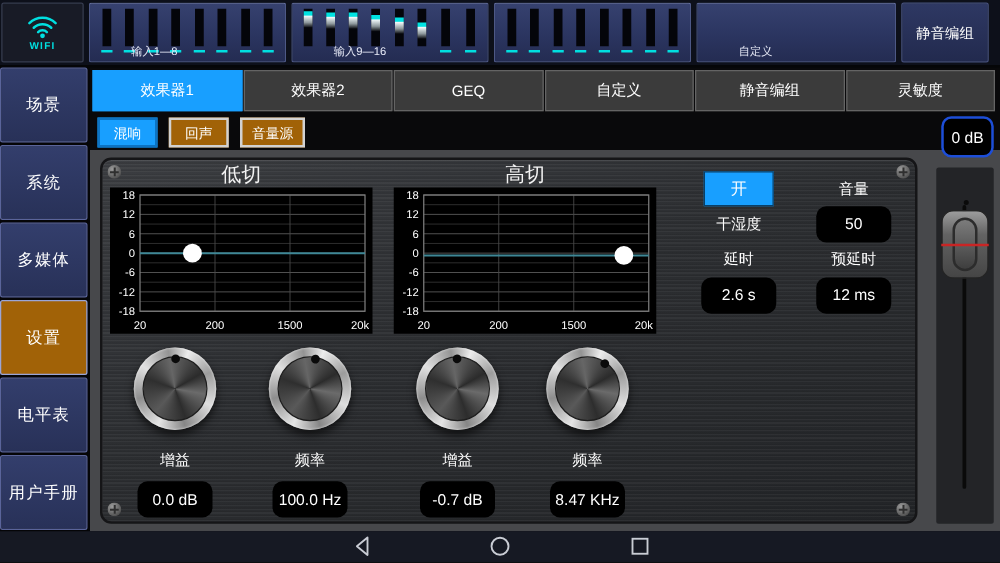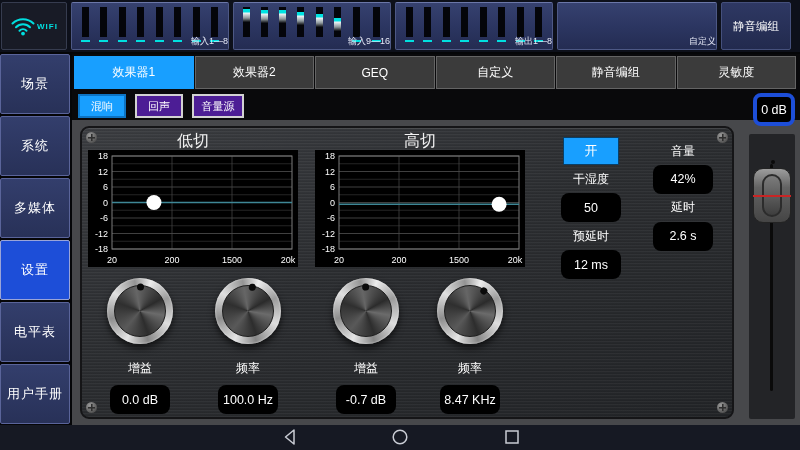--- a/index.html
+++ b/index.html
@@ -3,52 +3,52 @@
 <meta charset="utf-8">
 <style>
   html,body{margin:0;padding:0;background:#000;}
   *{box-sizing:border-box;font-family:"Liberation Sans","DejaVu Sans",sans-serif;}
   .screen{position:relative;width:800px;height:450px;background:#050608;overflow:hidden;}
 
   
   .topbar{position:absolute;left:0;top:0;width:800px;height:52px;background:#0d101a;
           display:flex;align-items:flex-start;gap:4px;padding:2px 1px;}
   .wifi-tile{width:66px;height:48px;background:#181b26;border:1px solid #363c4f;border-radius:2px;
-             display:flex;flex-direction:row;align-items:center;justify-content:center;gap:1px;}
+             display:flex;flex-direction:column;align-items:center;justify-content:center;gap:1px;}
   .wifi-tile span{font-size:8px;font-weight:bold;color:#00dfe0;letter-spacing:1px;}
   .meter-panel{position:relative;width:158px;height:48px;border-radius:2px;
                background:linear-gradient(180deg,#36416f 0%,#2b3560 55%,#242c52 100%);
                border:1px solid #4d5885;border-top-color:#6b77a8;}
-  .meter-label{position:absolute;bottom:1px;left:0;width:100%;text-align:right;font-size:9px;color:#e6e9f6;}
+  .meter-label{position:absolute;bottom:1px;left:0;width:100%;text-align:left;font-size:9px;color:#e6e9f6;padding-left:33px;}
   .meter-slots{position:absolute;left:9px;right:9px;top:4px;height:37px;display:flex;justify-content:space-between;}
   .slot-col{display:flex;flex-direction:column;align-items:center;}
   .slot{width:7px;height:30px;background:#04050a;position:relative;}
   .slot-dash{width:9px;height:2px;background:#00dfe0;margin-top:3px;}
   .slot-handle{position:absolute;left:0;width:7px;height:13px;
                background:linear-gradient(180deg,#00e2e2 0,#00e2e2 3px,#eef6f8 4px,#8e989c 9px,rgba(70,75,82,.1) 13px);}
   .mute-tile{width:70px;height:48px;border-radius:2px;display:flex;align-items:center;justify-content:center;
              background:linear-gradient(180deg,#2e3863 0%,#222a4e 100%);border:1px solid #45507c;
              color:#fff;font-size:11.5px;}
 
   
   .sidebar{position:absolute;left:0;top:54px;width:70px;bottom:25px;background:#050507;}
   .side-btn{width:70px;height:60px;margin-bottom:2px;display:flex;align-items:center;justify-content:center;
             background:linear-gradient(180deg,#333e6c 0%,#283158 100%);border:1px solid #5a649a;border-radius:2px;
             color:#fff;font-size:13px;letter-spacing:1px;}
-  .side-btn.active{background:#1d4ed8;border-color:#9aa5d8;}
+  .side-btn.active{background:#a16207;border-color:#9aa5d8;}
 
   
   .content{position:absolute;left:72px;top:54px;right:0;bottom:25px;background:#09090b;}
   .tabrow{display:flex;gap:1px;height:33px;margin:2px 4px 0 2px;}
   .tab{flex:1;display:flex;align-items:center;justify-content:center;font-size:12px;color:#fff;
        background:#3b3b3b;border:1px solid #646464;}
   .tab.active{background:#189fff;border-color:#189fff;}
   .subtabrow{display:flex;gap:9px;height:24px;margin:5px 0 0 6px;}
   .subtab{width:48px;display:flex;align-items:center;justify-content:center;font-size:11px;color:#fff;
-          background:#4c1d95;border:2px solid #d2d2d2;}
+          background:#a16207;border:2px solid #d2d2d2;}
   .subtab.active{background:#189fff;border-color:#0d74c4;}
   .subtab.wide{width:52px;}
 
   .workspace{position:absolute;left:0;right:0;top:66px;bottom:0;background:#47484b;}
 
   .panel{position:absolute;left:8px;top:6px;width:654px;bottom:6px;border-radius:9px;
          border:2px solid #151517;
          background:
            repeating-linear-gradient(180deg, rgba(255,255,255,.04) 0 1px, rgba(0,0,0,0) 1px 2px, rgba(0,0,0,.06) 2px 3px),
            linear-gradient(160deg,#3b3d41 0%,#2c2e31 45%,#222427 100%);
@@ -83,21 +83,21 @@
   .knob{position:relative;width:66px;height:66px;border-radius:50%;
         background:conic-gradient(from 20deg,#ececec,#9c9c9c 45deg,#dedede 95deg,#868686 145deg,#e4e4e4 185deg,#8e8e8e 235deg,#e0e0e0 285deg,#949494 330deg,#ececec);
         box-shadow:0 4px 7px rgba(0,0,0,.65), inset 0 0 2px rgba(255,255,255,.8);}
   .knob::before{content:"";position:absolute;inset:7px;border-radius:50%;border:1px solid #1d1d1d;
         background:conic-gradient(from 100deg,#6b6b6b,#2d2d2d 60deg,#595959 120deg,#2f2f2f 190deg,#666 250deg,#2b2b2b 320deg,#6b6b6b);}
   .knob-dot{position:absolute;left:50%;top:50%;width:7px;height:7px;margin:-3.5px 0 0 -3.5px;border-radius:50%;background:#0a0a0a;}
   .knob-label{margin-top:16px;font-size:12px;color:#fff;}
   .knob-val{margin-top:8px;}
 
   
-  .db-box{position:absolute;right:5px;top:39px;width:42px;height:33px;background:#000;border:4px solid #1d4ed8;
+  .db-box{position:absolute;right:5px;top:39px;width:42px;height:33px;background:#000;border:2px solid #1d4ed8;
           border-radius:8px;color:#fff;font-size:12.5px;display:flex;align-items:center;justify-content:center;z-index:3;}
   .fader-track{position:absolute;right:5px;width:46px;top:80px;bottom:6px;background:#232427;border-radius:2px;z-index:2;}
   .fader-line{position:absolute;left:21px;width:3px;top:30px;bottom:28px;background:#0a0a0a;border-radius:2px;}
   .fader-thumb{position:absolute;left:4px;top:34px;width:38px;height:55px;border-radius:10px;
                background:linear-gradient(180deg,#9d9d9d,#636363 35%,#454545);border:1px solid #242424;}
   .fader-thumb-inner{position:absolute;left:8px;top:5px;width:20px;height:43px;border-radius:11px;
                background:linear-gradient(180deg,#7c7c7c,#3e3e3e);border:2px solid #2c2c2c;}
   .fader-red{position:absolute;left:-1px;right:-1px;top:26px;height:2px;background:#c92525;}
   .fader-topdot{position:absolute;left:17px;top:-9px;width:4px;height:4px;border-radius:50%;background:#0a0a0a;}
 
@@ -229,21 +229,20 @@
           </div>
           <div class="slot-col">
             <div class="slot"></div>
             <div class="slot-dash"></div>
           </div>
           <div class="slot-col">
             <div class="slot"></div>
             <div class="slot-dash"></div>
           </div>
         </div>
-      <div class="meter-label">输出1—8</div>
     </div>
     <div class="meter-panel" style="width:160px;">
       <div class="meter-label">自定义</div>
     </div>
     <div class="mute-tile">静音编组</div>
   </div>
 
   <div class="sidebar">
     <div class="side-btn">场景</div>
     <div class="side-btn">系统</div>
@@ -341,21 +340,20 @@
               <text x="20" y="102" fill="#fff" font-size="9" text-anchor="end" font-family="Liberation Sans, sans-serif">-18</text>
               <line x1="24" x2="204" y1="54.30833333333333" y2="54.30833333333333" stroke="#3e8796" stroke-width="1.6"></line>
               <circle cx="184.09776497918557" cy="54.30833333333333" r="7.5" fill="#fff"></circle>
             </svg>
         </div>
 
         <div class="controls">
           <div class="btn-on">开</div>
           <div class="fld-label">音量</div>
           <div class="fld-label">干湿度</div>
-          <div class="val-box">42%</div>
           <div class="val-box">50</div>
           <div class="fld-label">延时</div>
           <div class="fld-label">预延时</div>
           <div class="val-box">2.6 s</div>
           <div class="val-box">12 ms</div>
         </div>
 
         <div class="knob-col k1">
           <div class="knob">
               <div class="knob-dot" style="transform: rotate(0deg) translateY(-24.5px);"></div>

